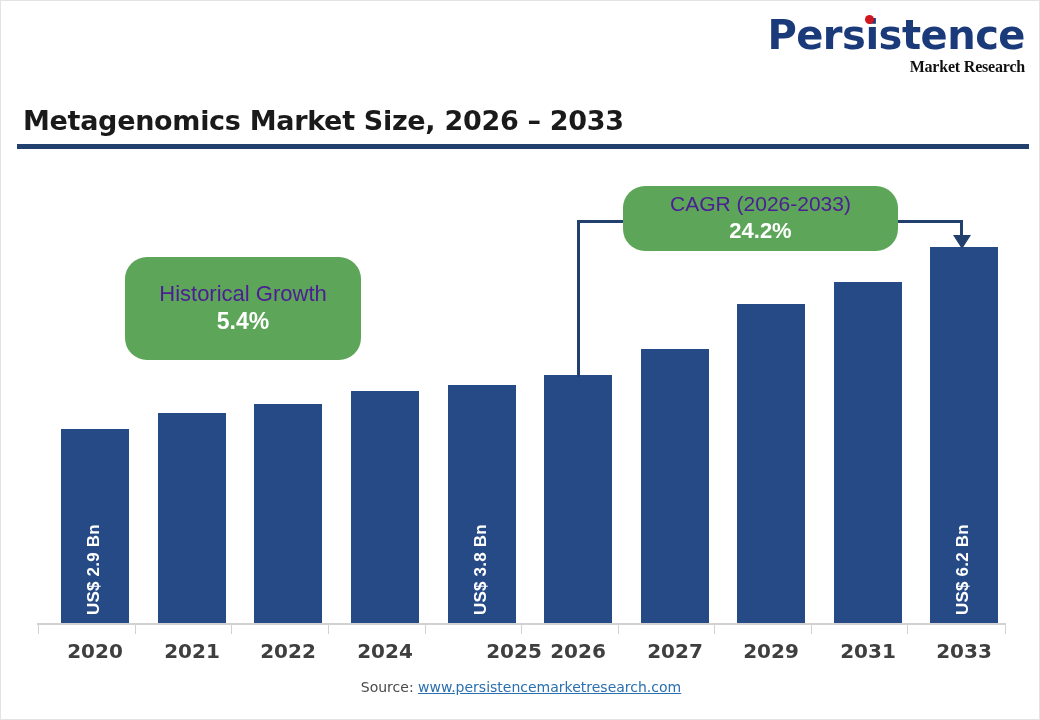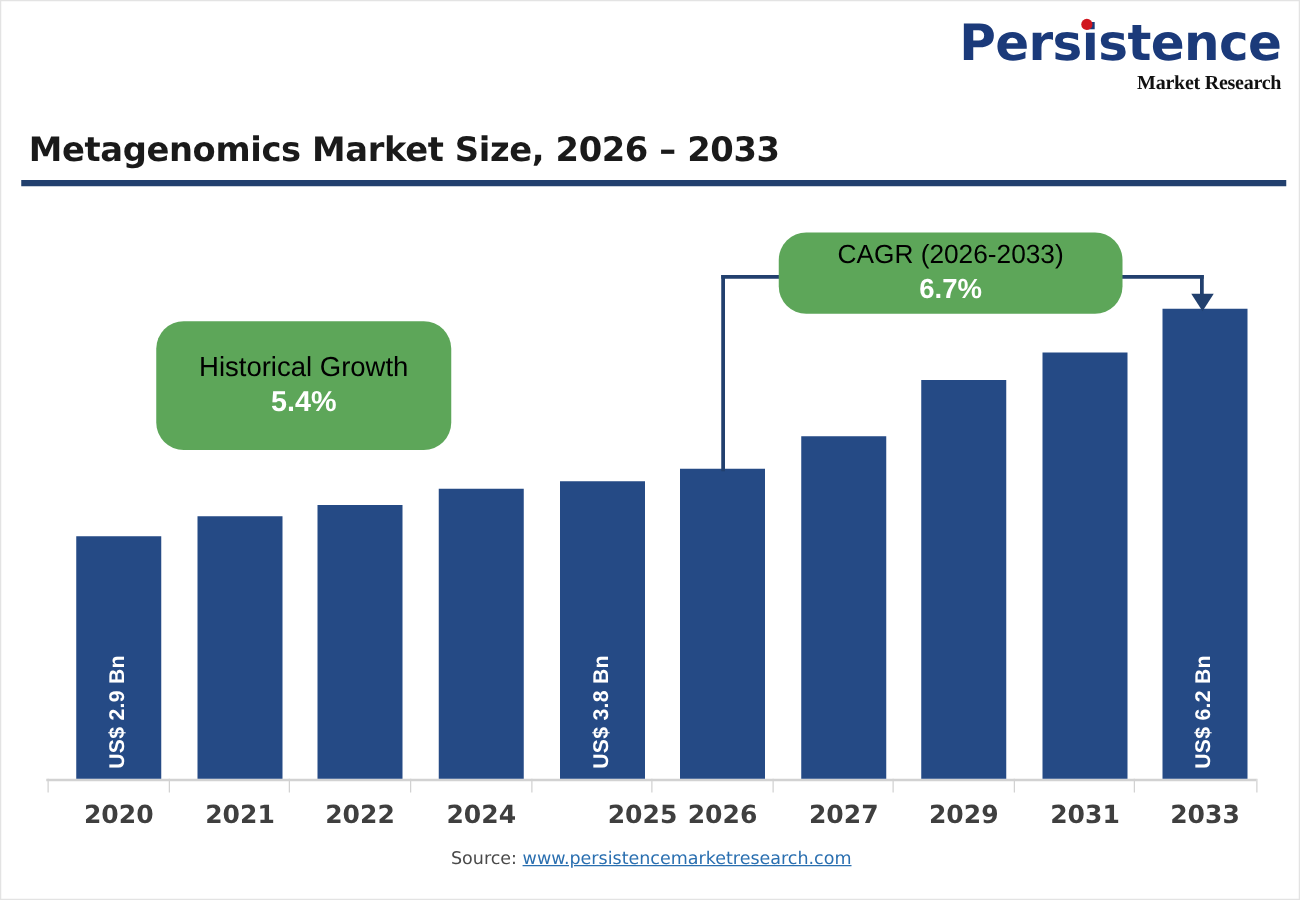--- a/index.html
+++ b/index.html
@@ -146,21 +146,21 @@
     text-align: center;
     display: flex;
     flex-direction: column;
     align-items: center;
     justify-content: center;
     box-sizing: border-box;
   }
   .callout .line {
     font-size: 22px;
     line-height: 1.26;
-    color: #000000;
+    color: #4c1d95;
   }
   .callout .value {
     font-size: 23px;
     font-weight: bold;
     line-height: 1.3;
     color: #ffffff;
   }
   #callout-historical { left: 124px; top: 256px; width: 236px; height: 103px; }
   #callout-cagr { left: 622px; top: 185px; width: 275px; height: 65px; }
   #callout-cagr .line { font-size: 21px; }
@@ -245,21 +245,21 @@
     <div class="arrowhead" style="left:952px; top:234px;"></div>
   </div>
 
   <div class="callout" id="callout-historical">
     <div class="line">Historical Growth</div>
     <div class="value">5.4%</div>
   </div>
 
   <div class="callout" id="callout-cagr">
     <div class="line">CAGR (2026-2033)</div>
-    <div class="value">6.7%</div>
+    <div class="value">24.2%</div>
   </div>
 
   <div class="source">
     <span>Source:</span>
     <a href="#">www.persistencemarketresearch.com</a>
   </div>
 
 </div>
 
 </body></html>

